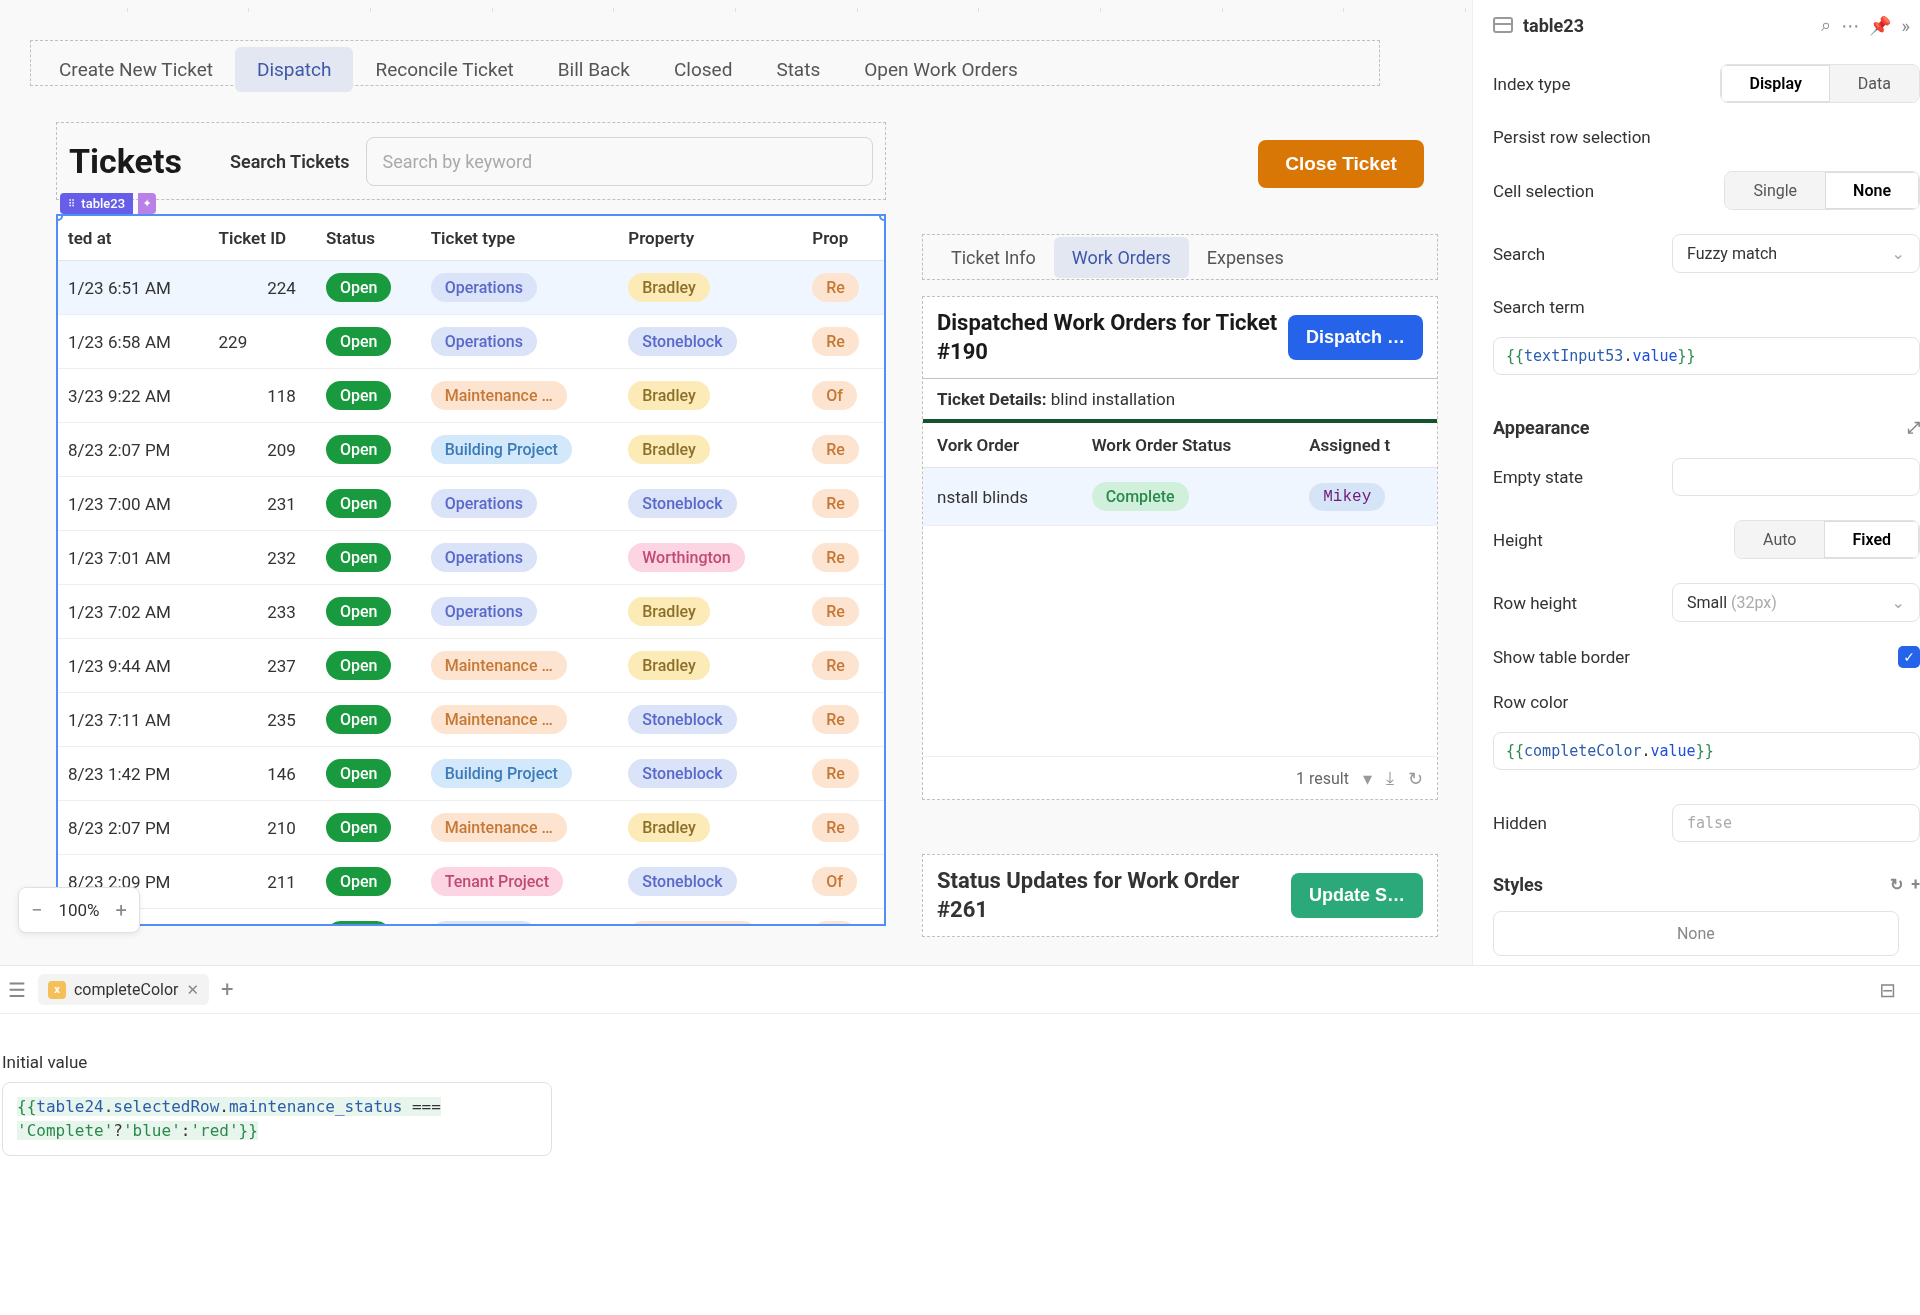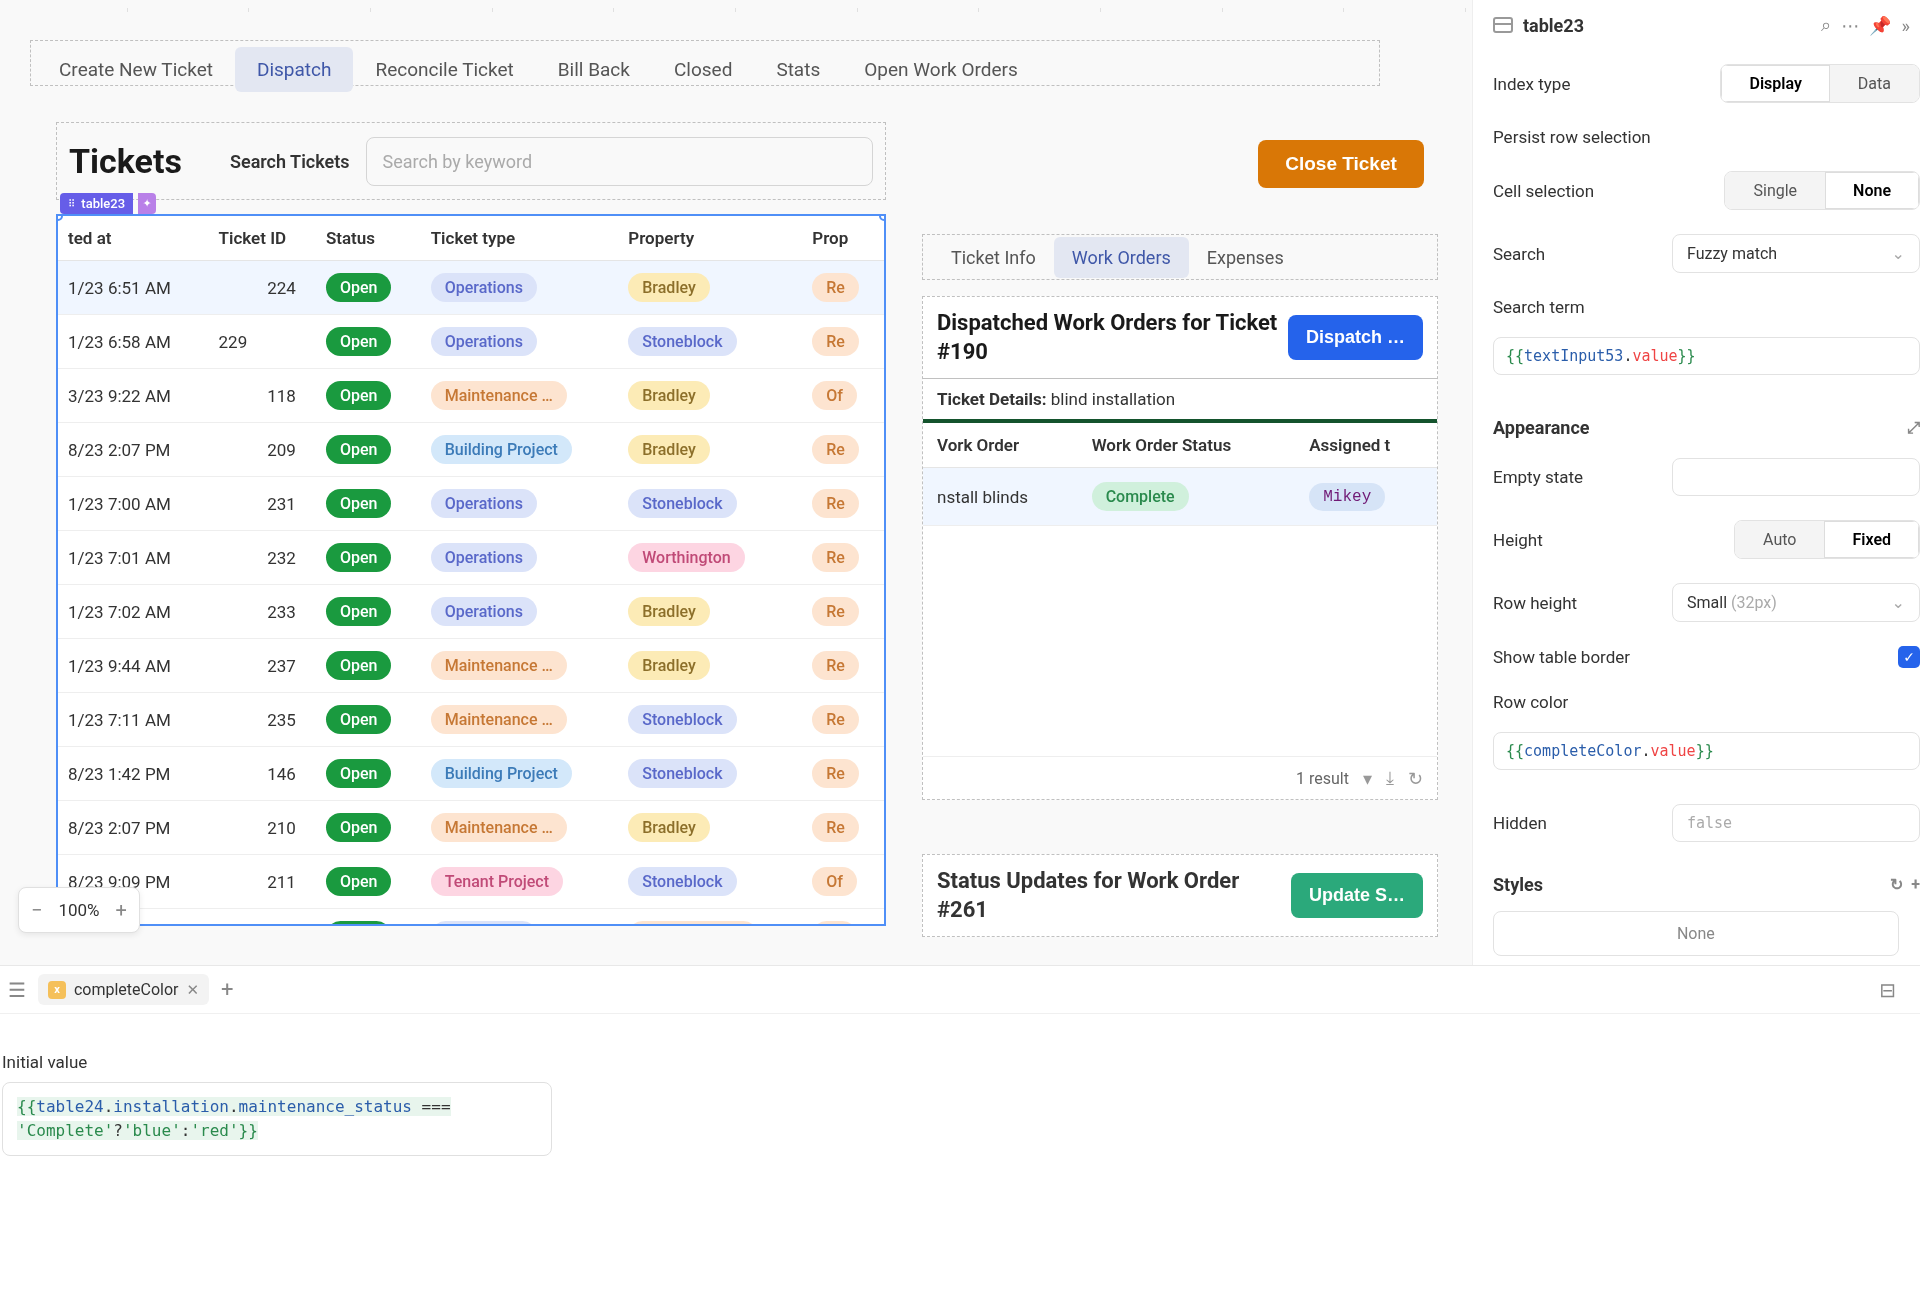--- a/index.html
+++ b/index.html
@@ -438,21 +438,21 @@
   border: 1px solid #e2e2e2;
   border-radius: 8px;
   padding: 9px 12px;
   font-family: Menlo, monospace;
   font-size: 15px;
   margin: 6px 0 10px 0;
   width: 100%;
 }
 .code-box .tok-brace { color: #2a8a4d; }
 .code-box .tok-obj { color: #2a5daa; }
-.code-box .tok-prop { color: #ef4444; }
+.code-box .tok-prop { color: #1d4ed8; }
 
 .section-hdr {
   font-size: 18px;
   font-weight: 700;
   padding: 20px 0 8px 0;
   display: flex;
   align-items: center;
 }
 .section-hdr .flex1 { flex: 1; }
 .section-hdr .sicn { color: #888; font-size: 16px; cursor: pointer; margin-left: 8px; }
@@ -706,21 +706,21 @@
           </tr>
           <tr>
             <td>8/23 2:07 PM</td>
             <td style="text-align:right;padding-right:20px">210</td>
             <td><span class="pill pill-open">Open</span></td>
             <td><span class="pill pill-maintenance">Maintenance …</span></td>
             <td><span class="pill pill-bradley">Bradley</span></td>
             <td><span class="pill pill-orange">Re</span></td>
           </tr>
           <tr>
-            <td>8/23 9:09 PM</td>
+            <td>8/23 2:09 PM</td>
             <td style="text-align:right;padding-right:20px">211</td>
             <td><span class="pill pill-open">Open</span></td>
             <td><span class="pill pill-tenant">Tenant Project</span></td>
             <td><span class="pill pill-stoneblock">Stoneblock</span></td>
             <td><span class="pill pill-orange">Of</span></td>
           </tr>
           <tr>
             <td>AM</td>
             <td style="text-align:right;padding-right:20px">225</td>
             <td><span class="pill pill-open">Open</span></td>
@@ -888,17 +888,17 @@
       <span class="close-x">✕</span>
     </div>
     <span class="bp-add">+</span>
     <div class="bp-right">
       <span class="ic">⊟</span>
     </div>
   </div>
   <div class="bp-body">
     <div class="initial-value-label">Initial value</div>
     <div class="code-editor">
-      <span class="hl"><span class="tok-brace">{{</span><span class="tok-obj">table24</span>.<span class="tok-obj">installation</span>.<span class="tok-obj">maintenance_status</span> <span class="tok-op">===</span></span><br>
+      <span class="hl"><span class="tok-brace">{{</span><span class="tok-obj">table24</span>.<span class="tok-obj">selectedRow</span>.<span class="tok-obj">maintenance_status</span> <span class="tok-op">===</span></span><br>
       <span class="hl"><span class="tok-str">'Complete'</span><span class="tok-op">?</span><span class="tok-str">'blue'</span><span class="tok-op">:</span><span class="tok-str">'red'</span><span class="tok-brace">}}</span></span>
     </div>
   </div>
 </div>
 
 </body></html>

